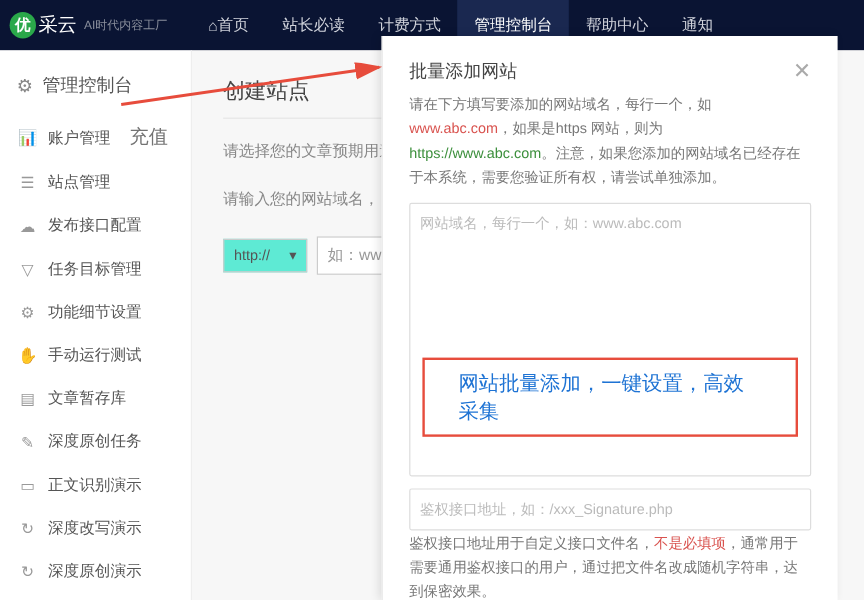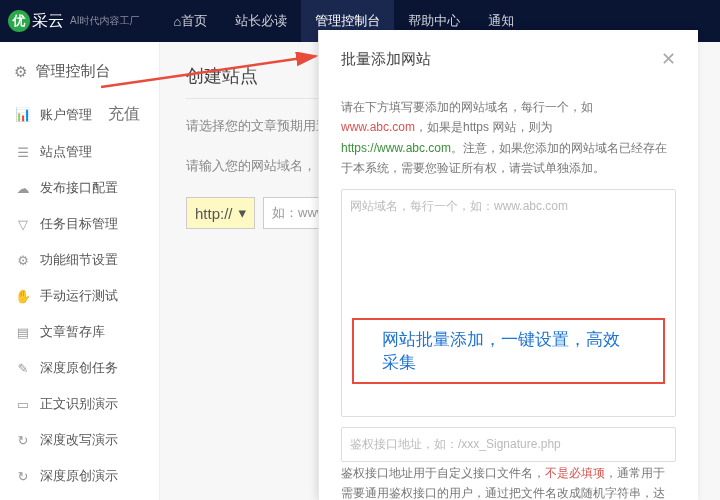--- a/index.html
+++ b/index.html
@@ -17,24 +17,24 @@
 .side-title{display:flex;align-items:center;padding:8px 14px 14px;color:#555;font-size:15px}
 .side-title .gear{margin-right:8px;color:#888}
 .side-item{display:flex;align-items:center;padding:9px 14px;color:#555;font-size:13px;cursor:pointer}
 .side-ico{width:18px;color:#999;margin-right:8px;display:inline-flex;justify-content:center}
 .badge-cz{color:#737373;margin-left:16px;font-size:16px}
 .main{flex:1;background:#f7f7f7;padding:22px 26px}
 .main h2{font-size:18px;color:#444;font-weight:500;margin-bottom:6px}
 .hr{height:1px;background:#e5e5e5;margin:10px 0 18px}
 .hint{color:#888;font-size:13px;margin-bottom:22px}
 .row{display:flex;align-items:center;gap:8px}
-.select{border:1px solid #ccc;background:#fef9c3;padding:6px 8px;font-size:15px;color:#555;display:flex;align-items:center;gap:6px}
+.select{border:1px solid #ccc;background:#5eead4;padding:6px 8px;font-size:12px;color:#555;display:flex;align-items:center;gap:16px}
 .input{border:1px solid #ccc;background:#fff;padding:6px 8px;font-size:13px;color:#999;flex:1}
 .modal{position:absolute;top:30px;left:318px;right:22px;bottom:0;background:#fff;box-shadow:-2px 0 8px rgba(0,0,0,.12);padding:18px 22px;border-left:1px solid #e8e8e8}
-.modal-head{display:flex;justify-content:space-between;align-items:center;margin-bottom:27px}
+.modal-head{display:flex;justify-content:space-between;align-items:center;margin-bottom:7px}
 .modal-title{font-size:15px;color:#444}
 .close{color:#aaa;font-size:18px;cursor:pointer}
 .modal-desc{font-size:12px;color:#777;line-height:1.7;margin-bottom:10px}
 .modal-desc .eg1{color:#d9534f}
 .modal-desc .eg2{color:#3c8f3c}
 .ta-wrap{border:1px solid #ddd;border-radius:2px;height:228px;padding:8px;position:relative;margin-bottom:10px}
 .ta-ph{color:#bbb;font-size:12px}
 .callout{position:absolute;left:10px;right:10px;top:128px;border:2px solid #e74c3c;padding:8px 28px;color:#1e73d4;font-size:17px}
 .auth-input{border:1px solid #ddd;border-radius:2px;padding:8px;width:100%;font-size:12px;color:#bbb;margin-bottom:1px}
 .auth-desc{font-size:12px;color:#777;line-height:1.7;margin-bottom:10px}
@@ -50,20 +50,21 @@
     <div class="logo-badge">优</div>
     <span class="logo-text">采云</span>
     <span class="logo-sub">AI时代内容工厂</span>
   </div>
   <div class="nav">
     <div class="nav-item">
         <span>⌂ </span>
         <span>首页</span>
       </div>
     <div class="nav-item">站长必读</div>
+    <div class="nav-item">计费方式</div>
     <div class="nav-item active">管理控制台</div>
     <div class="nav-item">帮助中心</div>
     <div class="nav-item">通知</div>
   </div>
 </div>
 
 <div class="layout">
   <div class="sidebar">
     <div class="side-title">
       <span class="gear">⚙</span>

